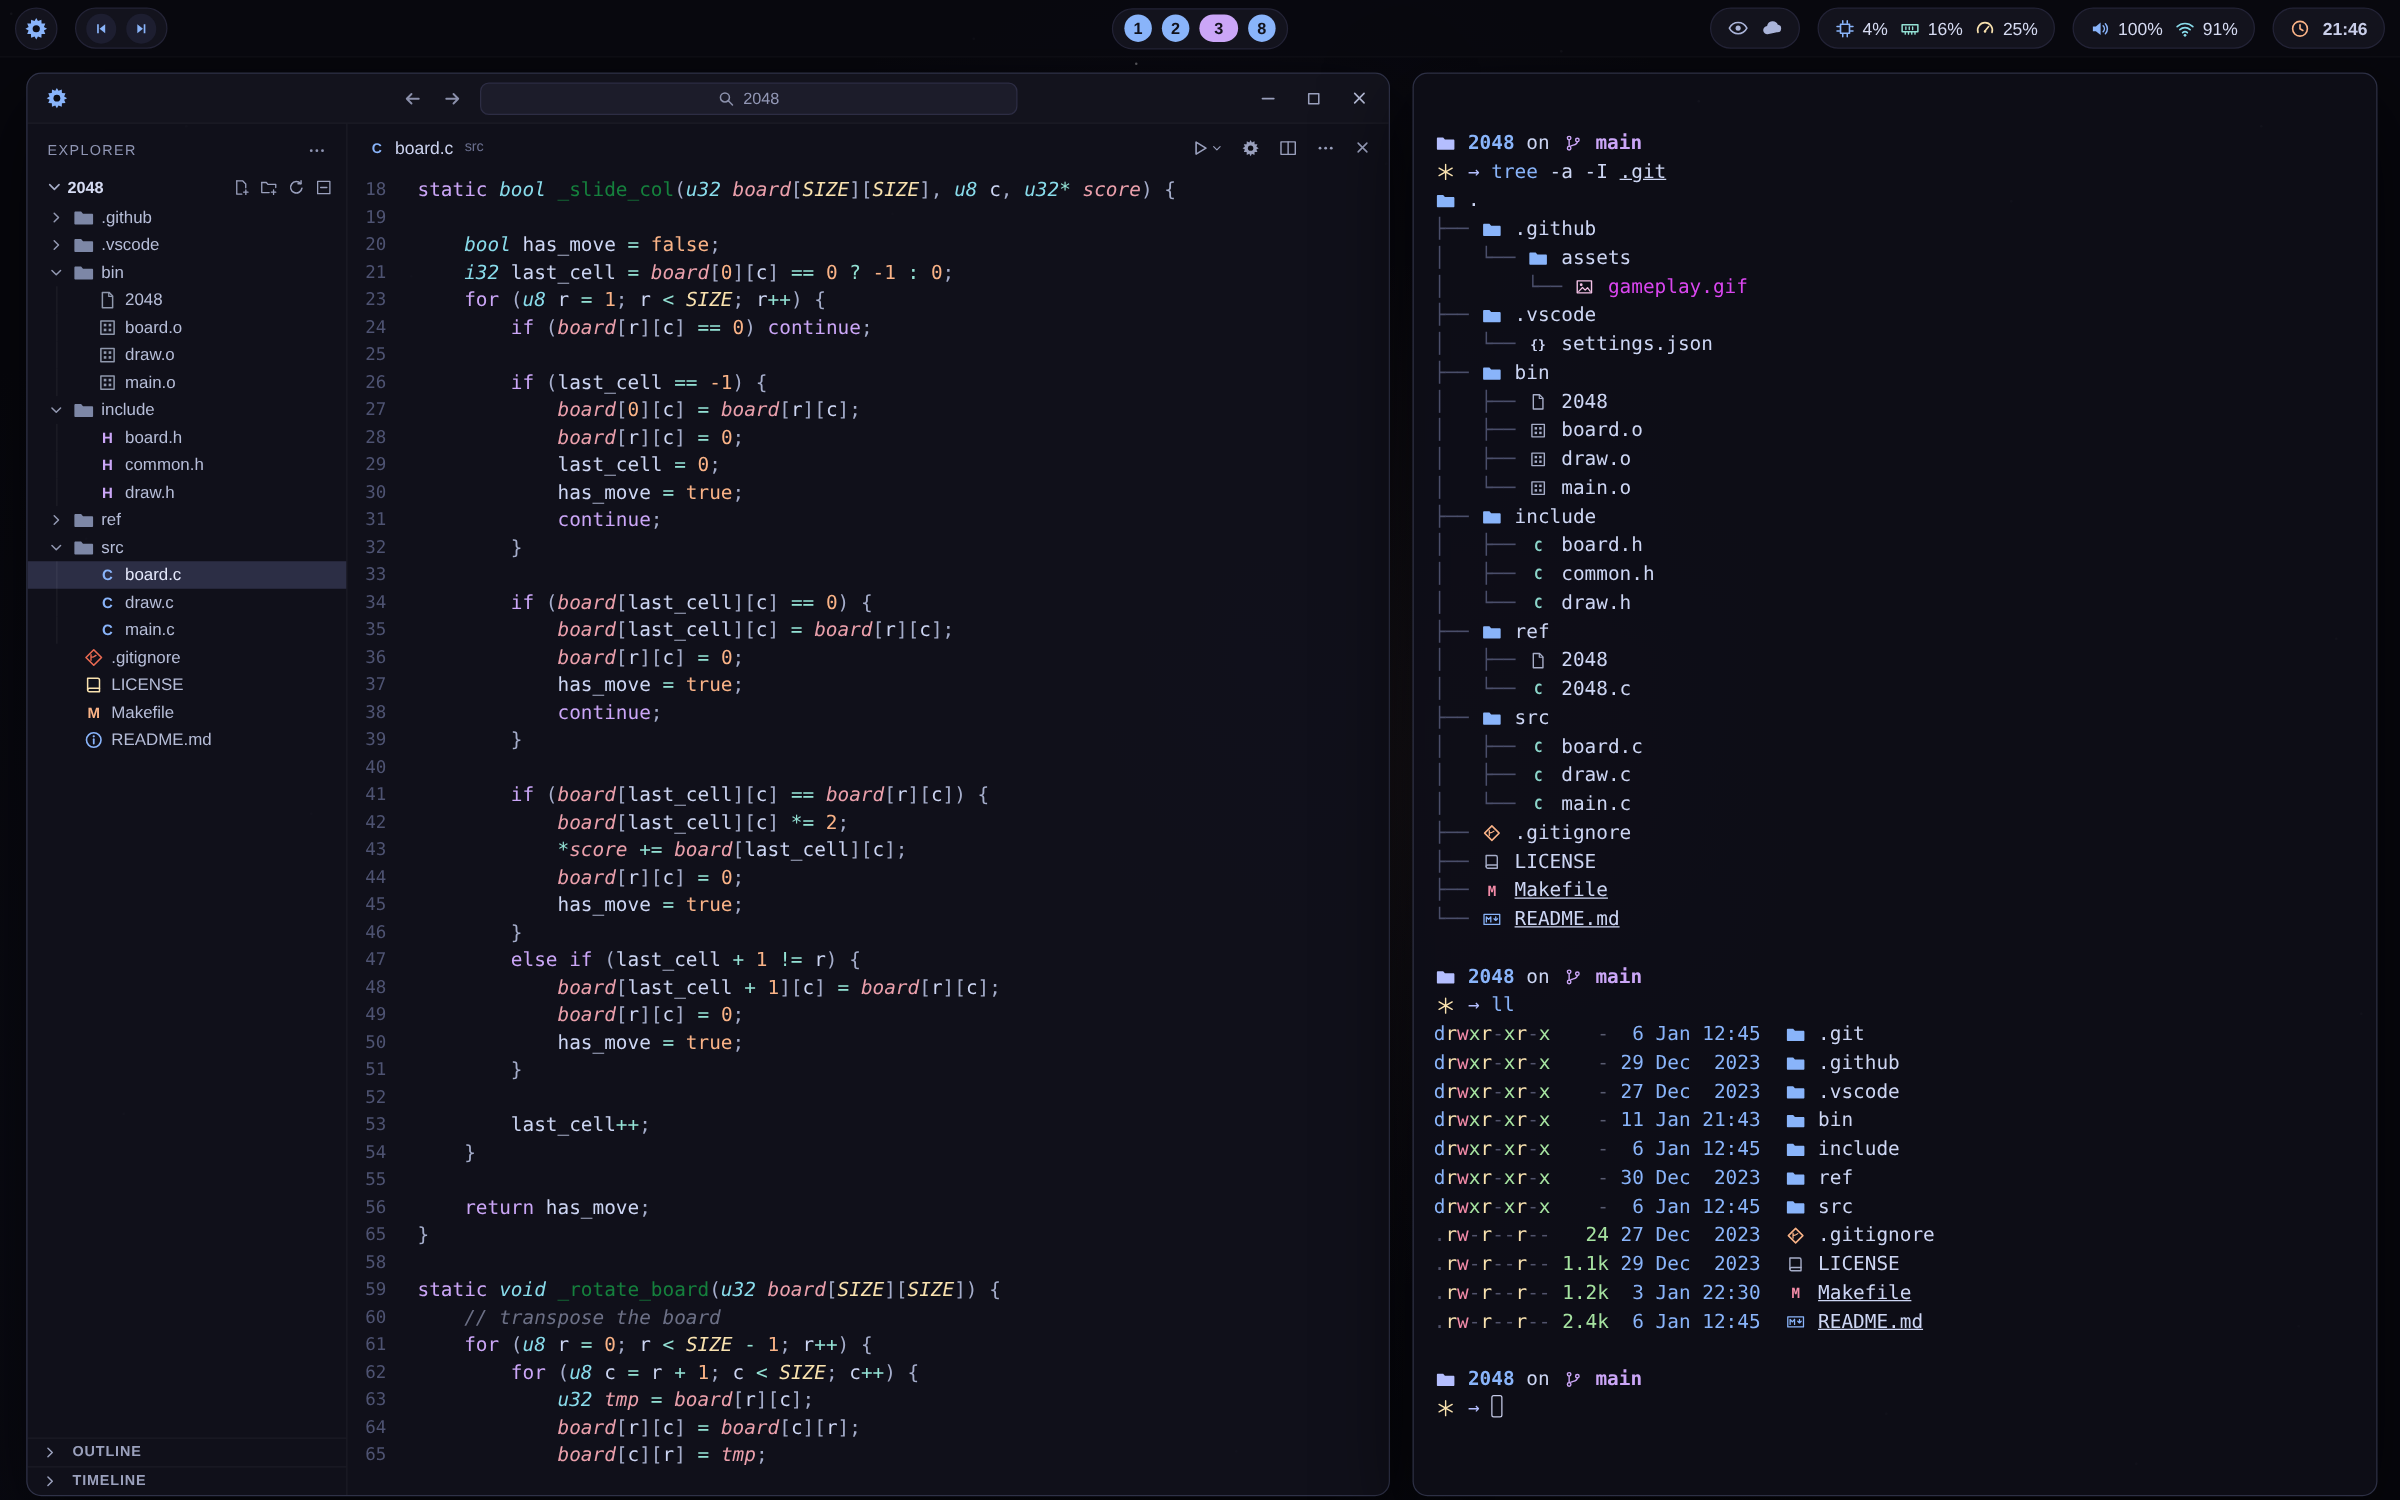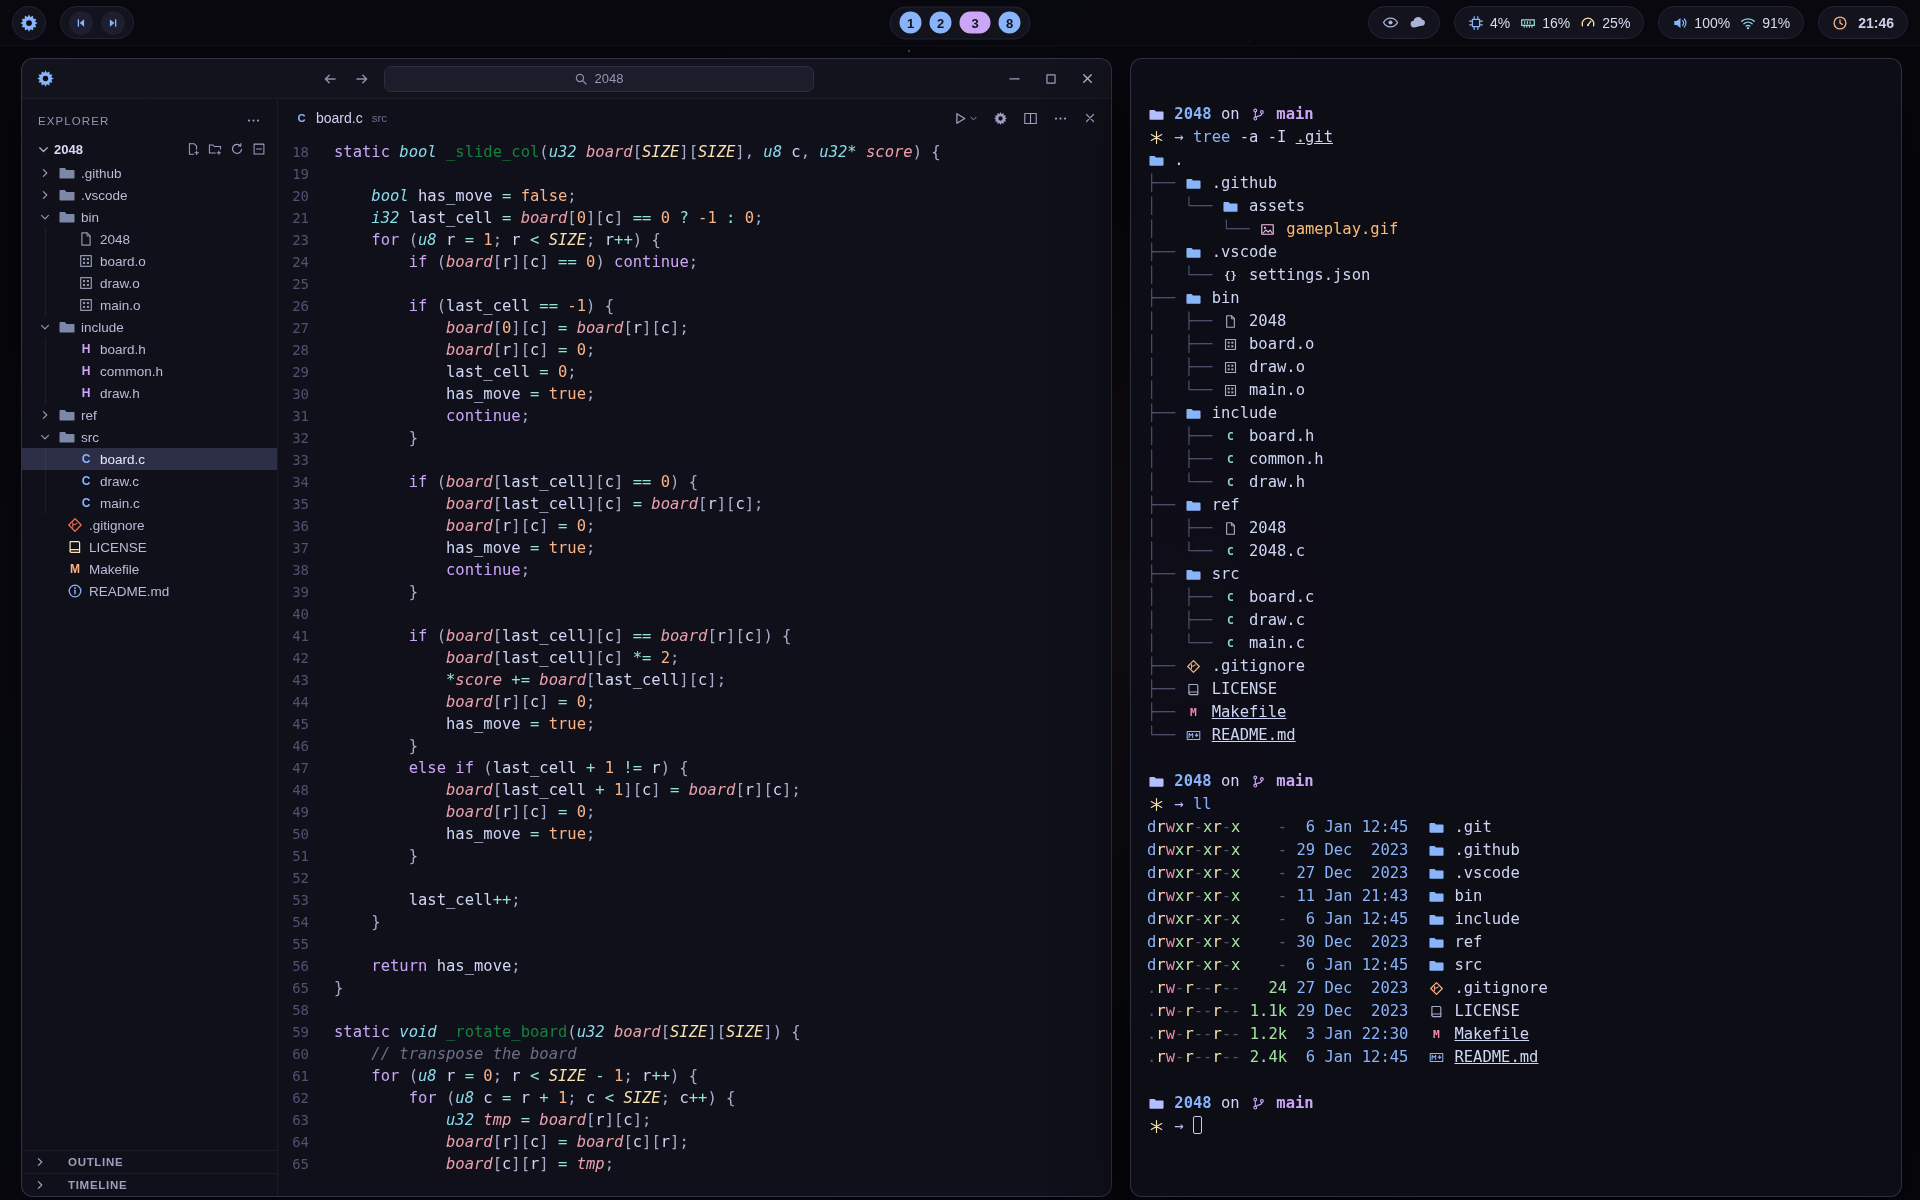--- a/index.html
+++ b/index.html
@@ -62,21 +62,21 @@
   .proj-actions button{display:flex;padding:1px}
   .tree{margin-top:1px}
   .trow{display:flex;align-items:center;gap:5px;height:22px;color:#b6bdd8}
   .trow.lvl1{padding-left:15px}
   .trow.lvl2{padding-left:54px;position:relative}
   .trow.lvl2::before{content:"";position:absolute;left:23px;top:0;bottom:0;width:1px;background:rgba(255,255,255,0.06)}
   .trow.lvlr{padding-left:43px}
   .trow.sel{background:#2c2e45;color:#e4e8fb}
   .tlabel{font-size:13.5px;white-space:nowrap}
   .sb-bottom{margin-top:auto}
-  .sb-sec{display:flex;align-items:center;gap:22px;height:23px;padding-left:12px;font-size:11.5px;letter-spacing:.7px;color:#9ba1bd;font-weight:bold;border-top:1px solid rgba(255,255,255,0.05)}
+  .sb-sec{display:flex;align-items:center;gap:12px;height:23px;padding-left:12px;font-size:11.5px;letter-spacing:.7px;color:#9ba1bd;font-weight:bold;border-top:1px solid rgba(255,255,255,0.05)}
 
   .ed-main{flex:1;display:flex;flex-direction:column;min-width:0}
   .tabbar{height:38px;flex:none;display:flex;align-items:center;padding-left:16px}
   .tab{display:flex;align-items:center;gap:7px}
   .tab-name{font-size:14px;color:#ccd3ef}
   .tab-dir{font-size:11.5px;color:#6b7090;margin-left:2px}
   .tab-actions{margin-left:auto;display:flex;align-items:center;gap:15px;padding-right:14px}
   .tab-actions button{display:flex;align-items:center;gap:2px}
 
   .code{flex:1;overflow:hidden;font-family:"DejaVu Sans Mono",monospace;font-size:15.5px;padding-top:4px}
@@ -697,21 +697,21 @@
         <div class="t-line"><span class="tpre">├── </span><span class="ico" style="width:18px"><svg width="15" height="15" viewBox="0 0 16 16" aria-hidden="true">
               <path d="M1.4 3.1h4.5l1.5 1.8h7.2c.5 0 .9.4.9.9v6.9c0 .5-.4.9-.9.9H1.4c-.5 0-.9-.4-.9-.9V4c0-.5.4-.9.9-.9z" fill="#89b4fa"></path>
             </svg></span> <span style="color:#cdd6f4">.github</span></div>
         <div class="t-line"><span class="tpre">│   └── </span><span class="ico" style="width:18px"><svg width="15" height="15" viewBox="0 0 16 16" aria-hidden="true">
               <path d="M1.4 3.1h4.5l1.5 1.8h7.2c.5 0 .9.4.9.9v6.9c0 .5-.4.9-.9.9H1.4c-.5 0-.9-.4-.9-.9V4c0-.5.4-.9.9-.9z" fill="#89b4fa"></path>
             </svg></span> <span style="color:#cdd6f4">assets</span></div>
         <div class="t-line"><span class="tpre">│       └── </span><span class="ico" style="width:18px"><svg width="15" height="15" viewBox="0 0 16 16" aria-hidden="true">
               <path d="M1.9 2.9h12.2v10.2H1.9z" fill="none" stroke="#f5c2e7" stroke-width="1.2" stroke-linecap="round" stroke-linejoin="round"></path>
               <circle cx="5.3" cy="6.2" r="1.2" fill="#f5c2e7"></circle>
               <path d="M3.2 11.8l3.2-3.3 2.3 2.3 2-2.1 2.3 3.1" fill="none" stroke="#f5c2e7" stroke-width="1.1" stroke-linecap="round" stroke-linejoin="round"></path>
-            </svg></span> <span style="color:#fdba74">gameplay.gif</span></div>
+            </svg></span> <span style="color:#d946ef">gameplay.gif</span></div>
         <div class="t-line"><span class="tpre">├── </span><span class="ico" style="width:18px"><svg width="15" height="15" viewBox="0 0 16 16" aria-hidden="true">
               <path d="M1.4 3.1h4.5l1.5 1.8h7.2c.5 0 .9.4.9.9v6.9c0 .5-.4.9-.9.9H1.4c-.5 0-.9-.4-.9-.9V4c0-.5.4-.9.9-.9z" fill="#89b4fa"></path>
             </svg></span> <span style="color:#cdd6f4">.vscode</span></div>
         <div class="t-line"><span class="tpre">│   └── </span><span class="ico" style="width:18px"><svg width="15" height="15" viewBox="0 0 16 16" aria-hidden="true">
               <text x="8" y="12" font-size="11" font-weight="bold" text-anchor="middle" fill="#cdd6f4">{}</text>
             </svg></span> <span style="color:#cdd6f4">settings.json</span></div>
         <div class="t-line"><span class="tpre">├── </span><span class="ico" style="width:18px"><svg width="15" height="15" viewBox="0 0 16 16" aria-hidden="true">
               <path d="M1.4 3.1h4.5l1.5 1.8h7.2c.5 0 .9.4.9.9v6.9c0 .5-.4.9-.9.9H1.4c-.5 0-.9-.4-.9-.9V4c0-.5.4-.9.9-.9z" fill="#89b4fa"></path>
             </svg></span> <span style="color:#cdd6f4">bin</span></div>
         <div class="t-line"><span class="tpre">│   ├── </span><span class="ico" style="width:18px"><svg width="15" height="15" viewBox="0 0 16 16" aria-hidden="true">

